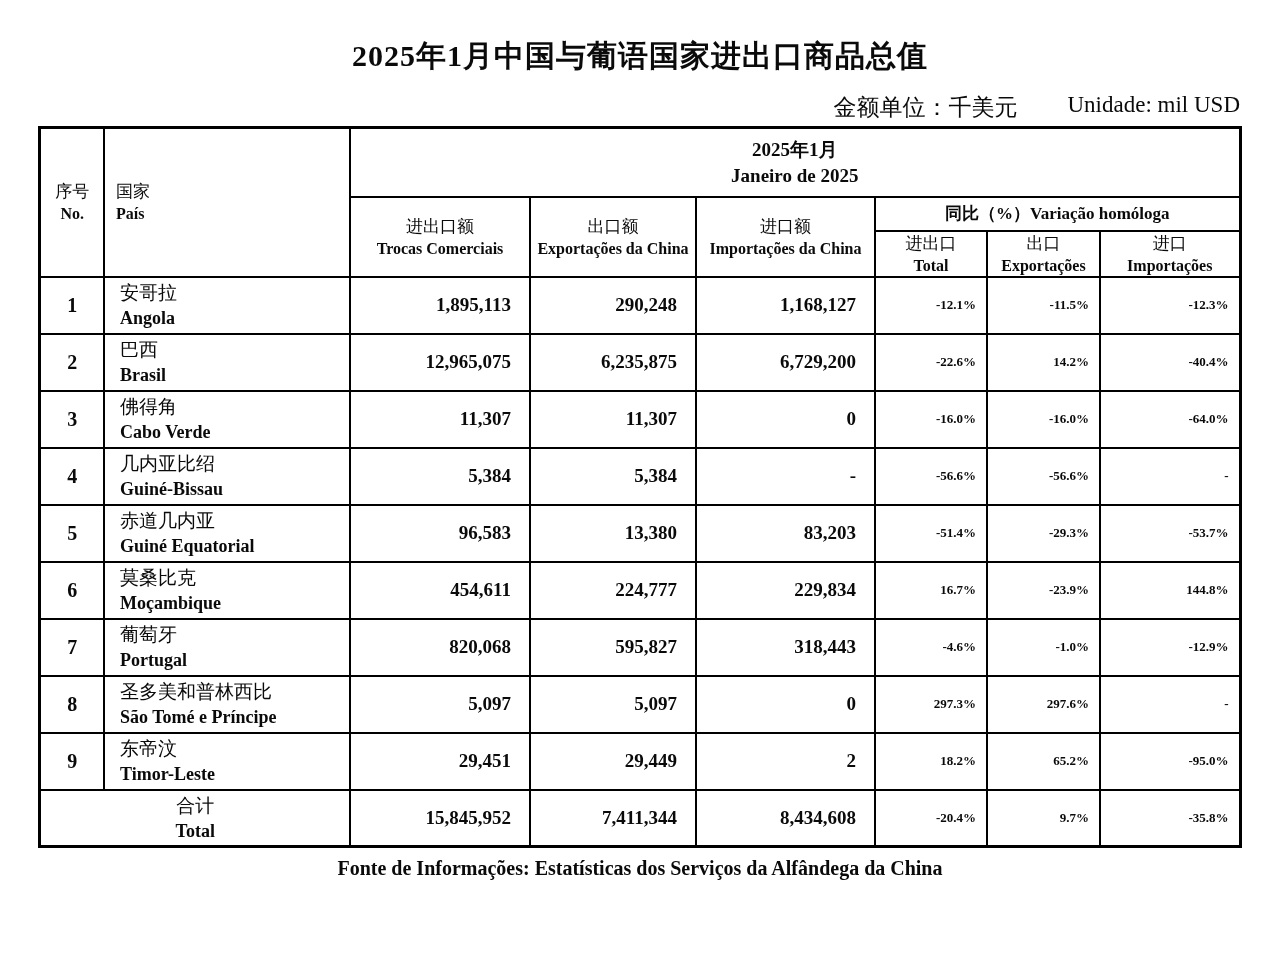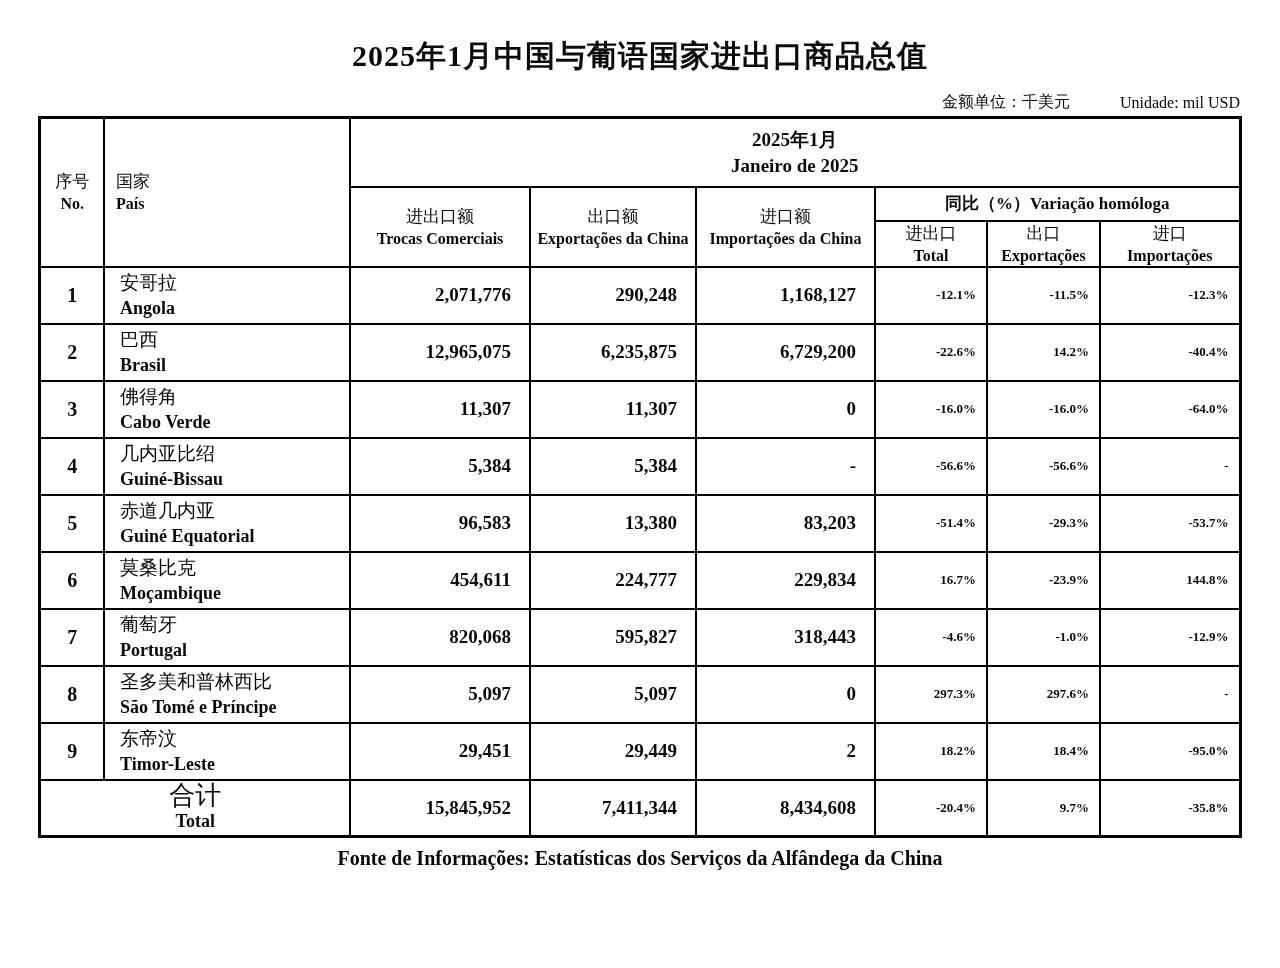--- a/index.html
+++ b/index.html
@@ -6,22 +6,22 @@
   html,body { background:#ffffff; }
   .page {
     width:1280px; height:968px; background:#ffffff;
     font-family:"Liberation Serif","DejaVu Serif",serif;
     color:#0a0a0a; overflow:hidden;
   }
   .title { padding-top:36px; text-align:center; font-size:30px; font-weight:700; letter-spacing:1px; }
   .subtitle { margin-top:13px; text-align:center; font-size:21px; font-weight:700; }
   .unit-row {
     width:1200px; margin:15px auto 3px auto;
-    display:flex; justify-content:flex-end; align-items:center; gap:50px;
-    font-size:16px;
+    display:flex; justify-content:flex-end; align-items:flex-start; gap:50px;
+    font-size:23px;
   }
   table.main {
     width:1200px; margin:0 auto; border-collapse:collapse; table-layout:fixed;
     border:3px solid #000;
   }
   table.main th, table.main td { border:2px solid #000; vertical-align:middle; overflow:hidden; }
   thead th { font-weight:normal; text-align:center; }
   tr.h1 { height:69px; }
   tr.h2 { height:34px; }
   tr.h3 { height:44px; }
@@ -32,21 +32,21 @@
   .period .h-pt { font-size:19px; font-weight:700; line-height:25px; }
   .yoy-head { font-size:17px; font-weight:700; }
   tbody tr.data-row { height:57px; }
   td.no { text-align:center; font-weight:700; font-size:20px; }
   td.country { text-align:left; padding-left:15px; }
   td.country .zh { font-size:19px; line-height:26px; }
   td.country .pt { font-size:18px; font-weight:700; line-height:24px; }
   td.amt { text-align:right; padding-right:18px; font-weight:700; font-size:19px; }
   td.pct { text-align:right; padding-right:10px; font-weight:700; font-size:13px; }
   td.total-label { text-align:center; }
-  td.total-label .zh { font-size:26px; line-height:26px; }
+  td.total-label .zh { font-size:19px; line-height:26px; }
   td.total-label .pt { font-size:18px; font-weight:700; line-height:24px; }
   .source-zh { margin-top:14px; text-align:center; font-size:20px; font-weight:700; }
   .source-pt { margin-top:9px; text-align:center; font-size:20px; font-weight:700; }
 </style>
 </head>
 <body>
 
 <div class="page">
 
   <div class="title">2025年1月中国与葡语国家进出口商品总值</div>
@@ -113,21 +113,21 @@
       </tr>
     </thead>
     <tbody>
 
       <tr class="data-row">
         <td class="no">1</td>
         <td class="country">
           <div class="zh">安哥拉</div>
           <div class="pt">Angola</div>
         </td>
-        <td class="amt">2,071,776</td>
+        <td class="amt">1,895,113</td>
         <td class="amt">290,248</td>
         <td class="amt">1,168,127</td>
         <td class="pct">-12.1%</td>
         <td class="pct">-11.5%</td>
         <td class="pct">-12.3%</td>
       </tr>
 
       <tr class="data-row">
         <td class="no">2</td>
         <td class="country">
@@ -229,21 +229,21 @@
       <tr class="data-row">
         <td class="no">9</td>
         <td class="country">
           <div class="zh">东帝汶</div>
           <div class="pt">Timor-Leste</div>
         </td>
         <td class="amt">29,451</td>
         <td class="amt">29,449</td>
         <td class="amt">2</td>
         <td class="pct">18.2%</td>
-        <td class="pct">18.4%</td>
+        <td class="pct">65.2%</td>
         <td class="pct">-95.0%</td>
       </tr>
 
       <tr class="data-row">
         <td colspan="2" class="total-label">
           <div class="zh">合计</div>
           <div class="pt">Total</div>
         </td>
         <td class="amt">15,845,952</td>
         <td class="amt">7,411,344</td>

